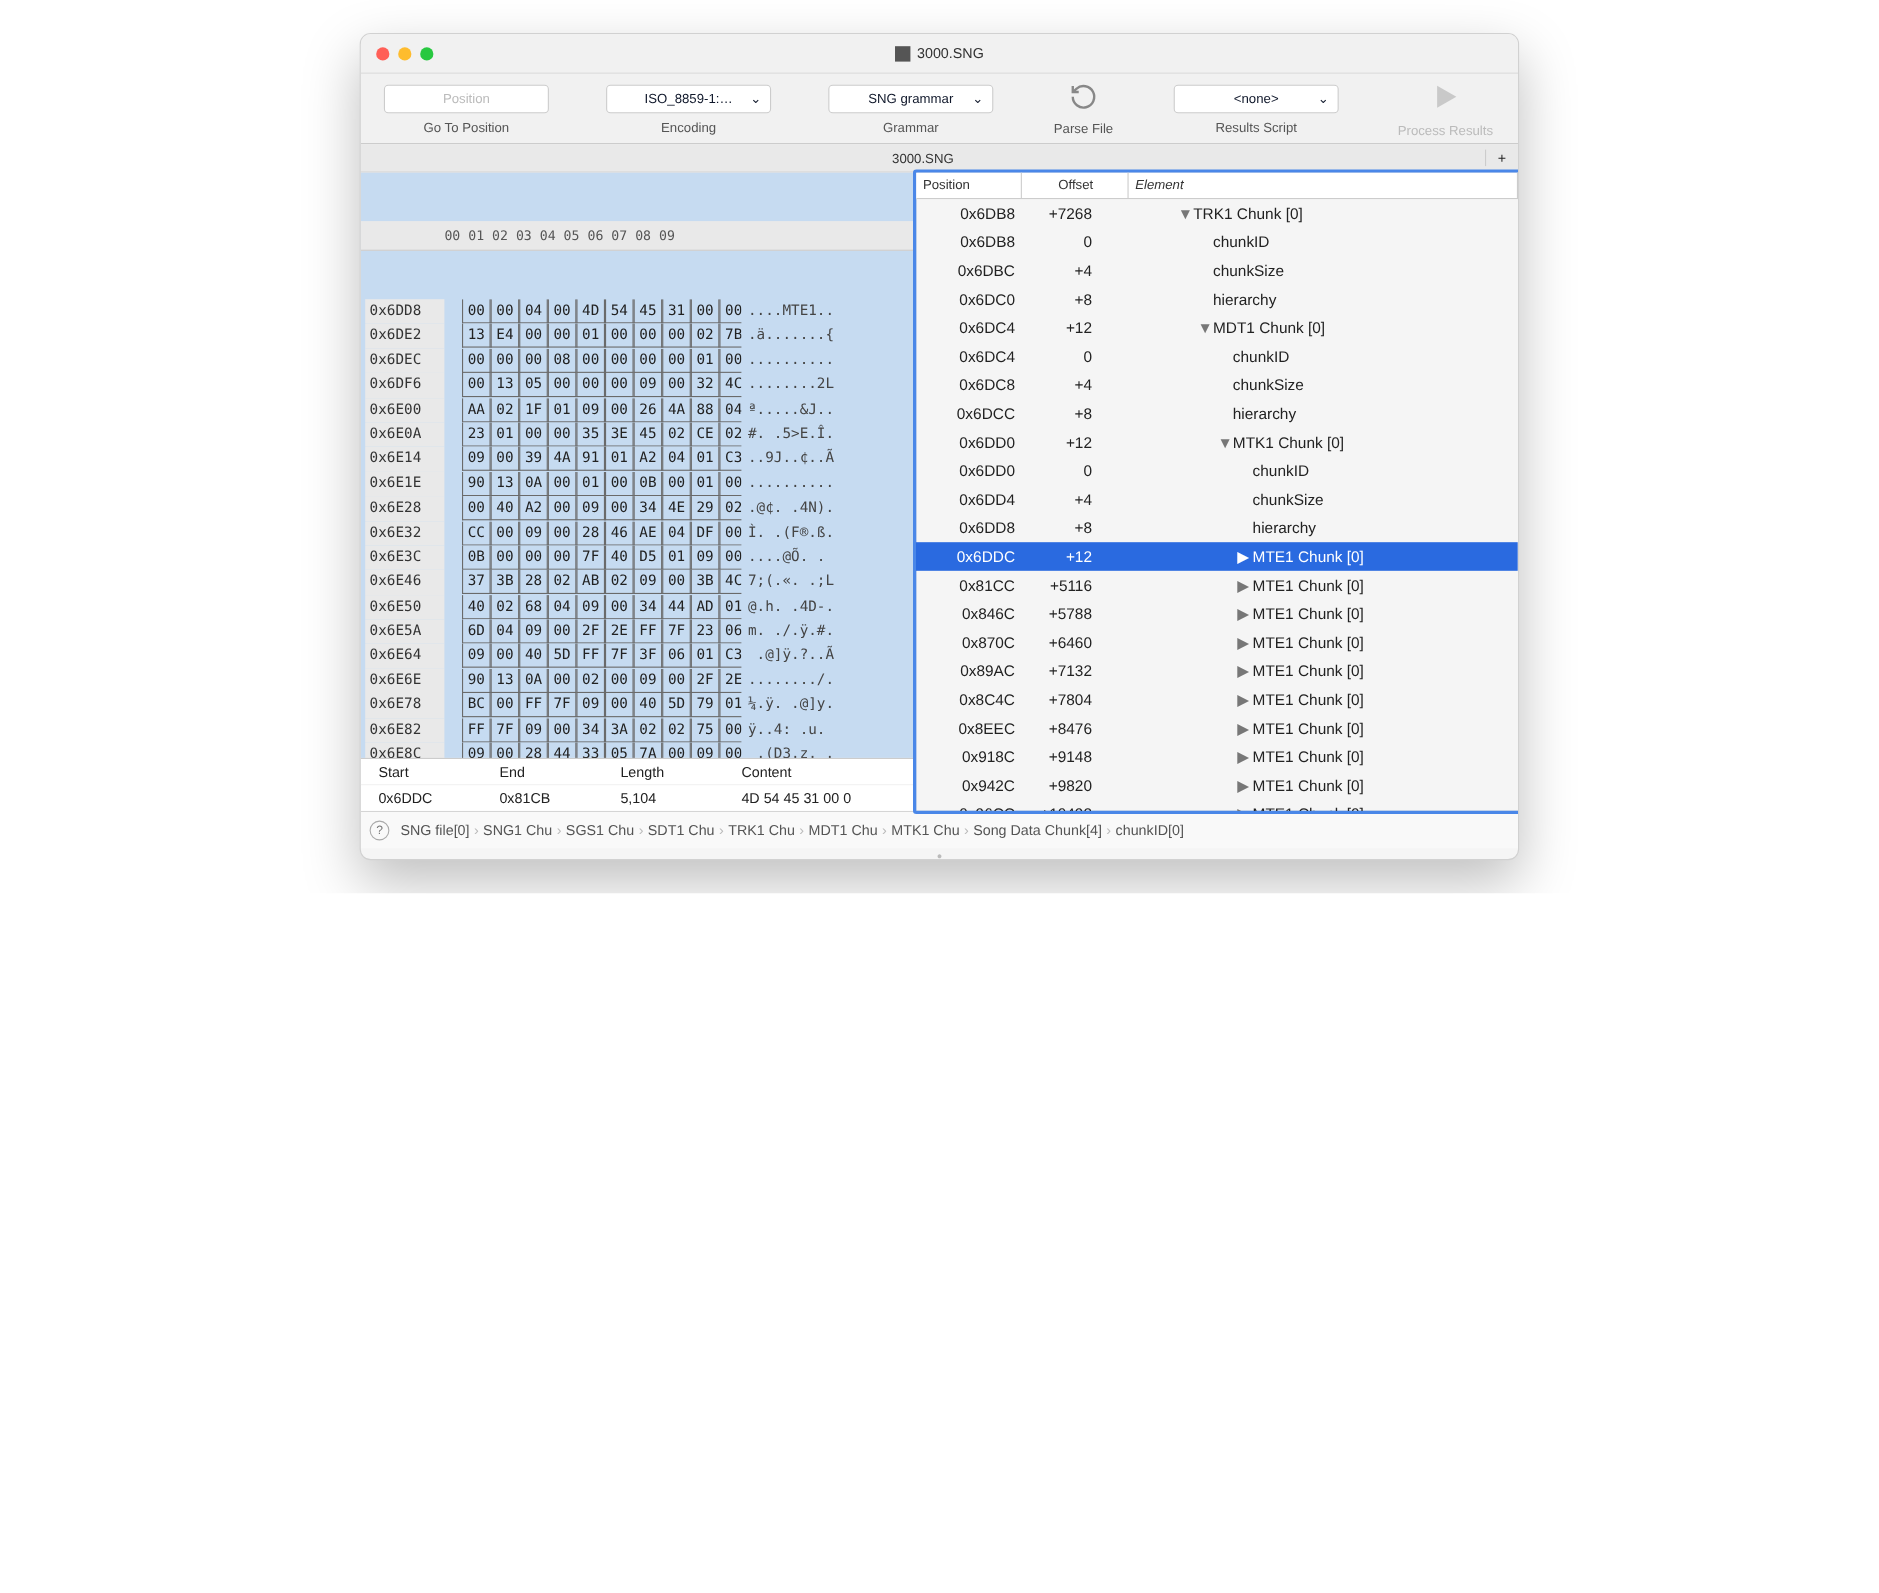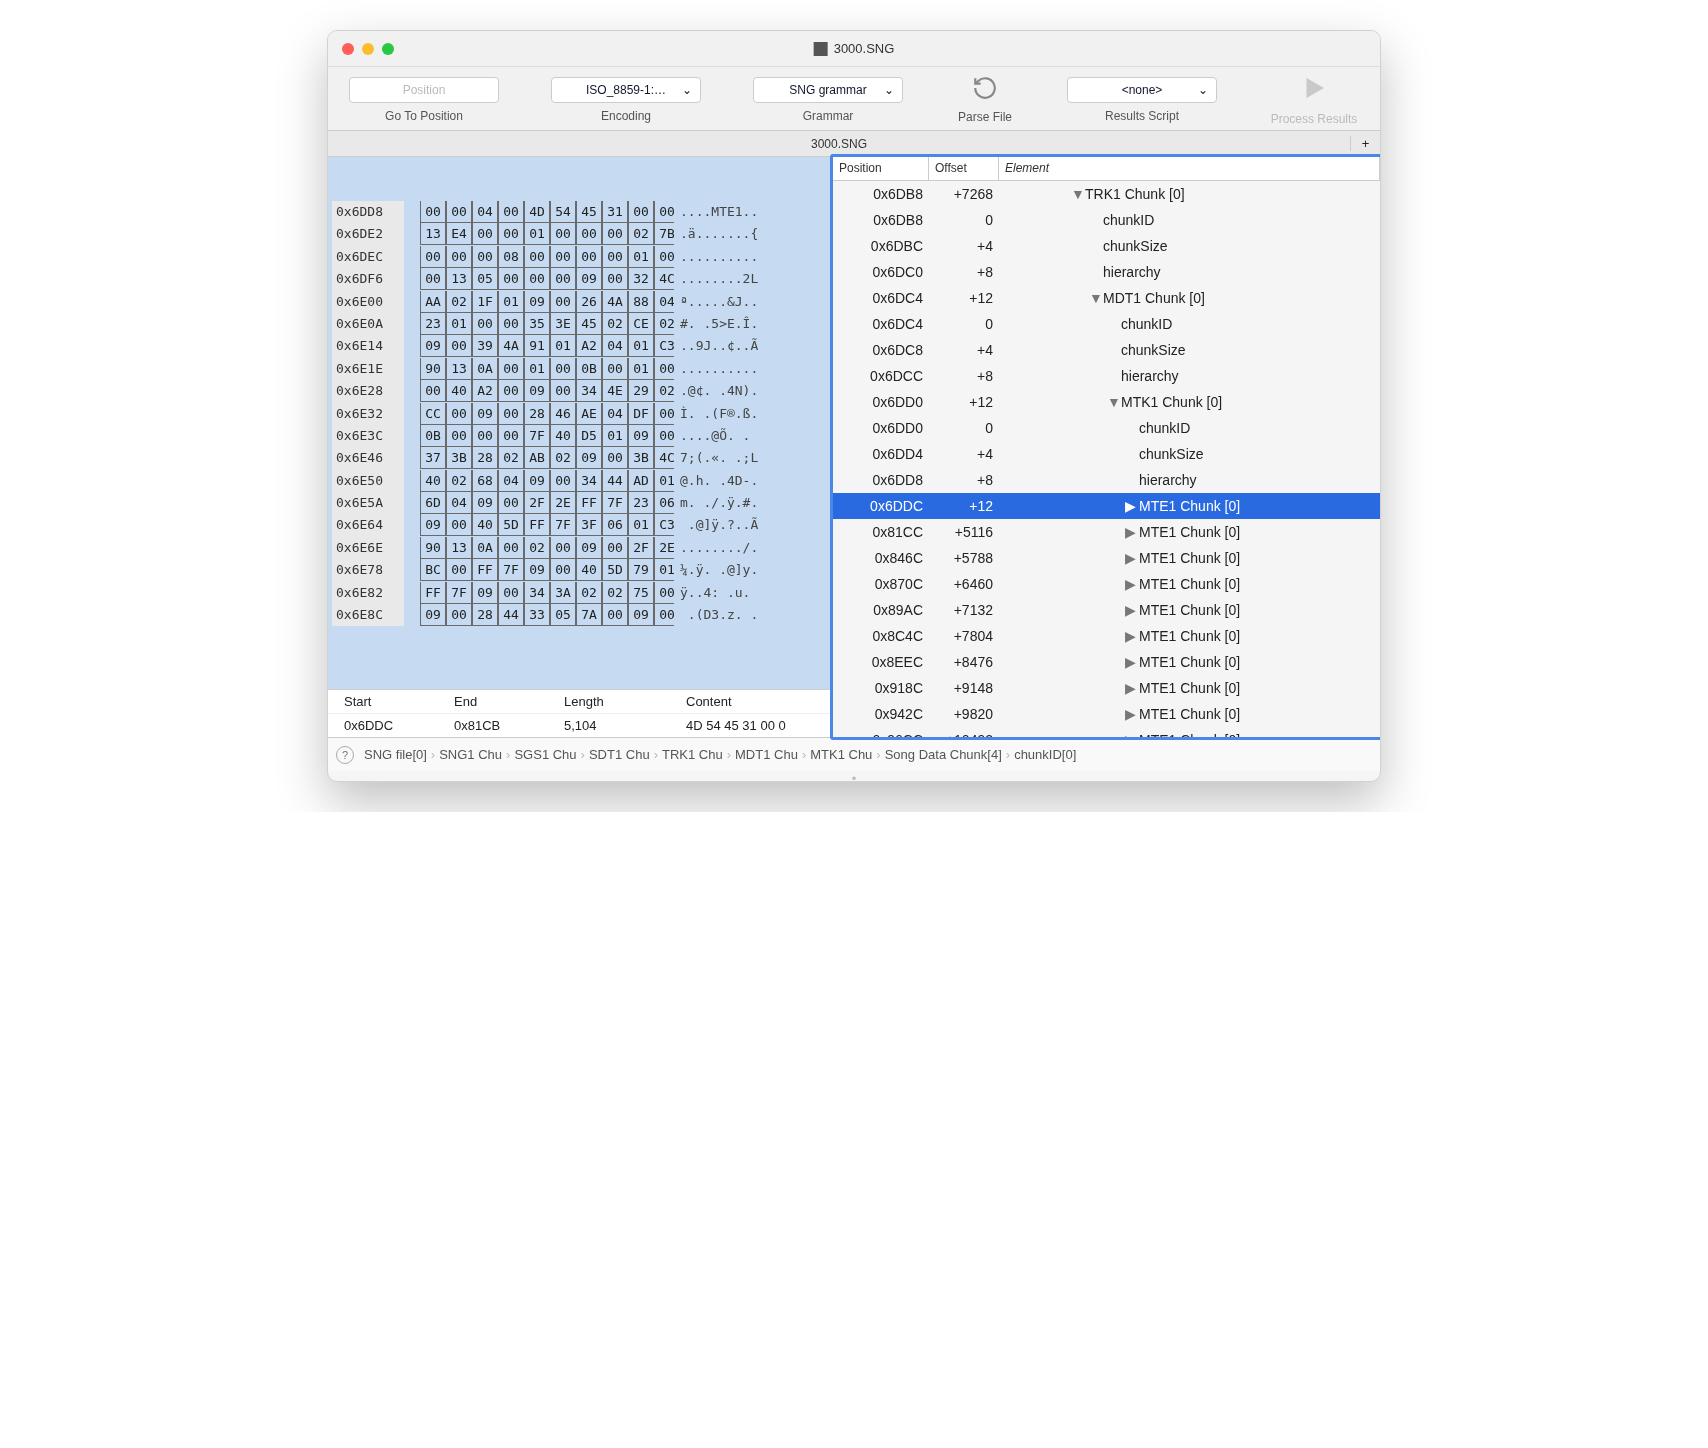--- a/index.html
+++ b/index.html
@@ -31,24 +31,24 @@
   .hex-rows { padding-left:4px;}
   .hex-row { display:flex; height:22.4px; }
   .addr{ width:72px; color:#333; background:#e9e9e9; text-align:left; padding-left:4px;}
   .bytes{ width:270px; padding-left:16px; letter-spacing:0; border:0; overflow:hidden;}
   .bytes span{ display:inline-block; width:26px; text-align:center; border:1px solid #6a6a6a; border-left:1px solid #6a6a6a; border-top:0; height:22px;}
   .ascii{ padding-left:6px; color:#444; font-family:monospace;}
   .sel-info { display:flex; border-top:1px solid #ccc; font-size:13px;}
   .sel-headers{display:flex;border-bottom:1px solid #eee;background:#fff;}
   .sel-values{display:flex;background:#fff;}
   .sel-headers div,.sel-values div{flex:0 0 110px;padding:4px 16px;}
-  .sel-headers div:last-child,.sel-values div:last-child{flex:1;margin-left:12px;}
+  .sel-headers div:last-child,.sel-values div:last-child{flex:1;}
   .tree-header { display:flex; height:24px; border-bottom:1px solid #ccc; background:#fff; font-size:12px; color:#333;}
   .tree-header div{border-right:1px solid #ccc; padding:4px 6px;}
-  .th-pos{width:96px;} .th-off{width:70px;} .th-el{flex:1;font-style:italic;}
+  .th-pos{width:96px;} .th-off{width:70px;margin-left:27px;} .th-el{flex:1;font-style:italic;}
   .tree-body{flex:1; overflow:auto;}
   .tree-row{display:flex; align-items:center; height:26px; font-size:14px;}
   .tree-row.selected{background:#2a6ae0; color:#fff;}
   .tr-pos{width:96px; text-align:right; padding-right:6px;}
   .tr-off{width:70px; text-align:right; padding-right:6px;}
   .tr-el{flex:1; display:flex; align-items:center;}
   .tr-ind{display:inline-block;}
   .tr-caret{width:14px;display:inline-block;color:#777;}
   .tree-row.selected .tr-caret{color:#fff;}
   .pathbar{height:34px; border-top:1px solid #ccc; display:flex; align-items:center; padding:0 8px; gap:4px; font-size:13px; color:#555; background:#f9f9f9;}
@@ -112,20 +112,21 @@
   </div>
 
   <div class="tabbar">
     <div class="tab">3000.SNG</div>
     <div class="tab-plus">+</div>
   </div>
 
   <div class="main">
     <div class="left">
       <div class="hex-area">
+        <div class="ruler">00 01 02 03 04 05 06 07 08 09</div>
         <div class="hex-rows" id="hex-rows"><div class="hex-row"><div class="addr">0x6DD8</div><div class="bytes"><span>00</span><span>00</span><span>04</span><span>00</span><span>4D</span><span>54</span><span>45</span><span>31</span><span>00</span><span>00</span></div><div class="ascii">....MTE1..</div></div><div class="hex-row"><div class="addr">0x6DE2</div><div class="bytes"><span>13</span><span>E4</span><span>00</span><span>00</span><span>01</span><span>00</span><span>00</span><span>00</span><span>02</span><span>7B</span></div><div class="ascii">.ä.......{</div></div><div class="hex-row"><div class="addr">0x6DEC</div><div class="bytes"><span>00</span><span>00</span><span>00</span><span>08</span><span>00</span><span>00</span><span>00</span><span>00</span><span>01</span><span>00</span></div><div class="ascii">..........</div></div><div class="hex-row"><div class="addr">0x6DF6</div><div class="bytes"><span>00</span><span>13</span><span>05</span><span>00</span><span>00</span><span>00</span><span>09</span><span>00</span><span>32</span><span>4C</span></div><div class="ascii">........2L</div></div><div class="hex-row"><div class="addr">0x6E00</div><div class="bytes"><span>AA</span><span>02</span><span>1F</span><span>01</span><span>09</span><span>00</span><span>26</span><span>4A</span><span>88</span><span>04</span></div><div class="ascii">ª.....&amp;J..</div></div><div class="hex-row"><div class="addr">0x6E0A</div><div class="bytes"><span>23</span><span>01</span><span>00</span><span>00</span><span>35</span><span>3E</span><span>45</span><span>02</span><span>CE</span><span>02</span></div><div class="ascii">#. .5&gt;E.Î.</div></div><div class="hex-row"><div class="addr">0x6E14</div><div class="bytes"><span>09</span><span>00</span><span>39</span><span>4A</span><span>91</span><span>01</span><span>A2</span><span>04</span><span>01</span><span>C3</span></div><div class="ascii">..9J..¢..Ã</div></div><div class="hex-row"><div class="addr">0x6E1E</div><div class="bytes"><span>90</span><span>13</span><span>0A</span><span>00</span><span>01</span><span>00</span><span>0B</span><span>00</span><span>01</span><span>00</span></div><div class="ascii">..........</div></div><div class="hex-row"><div class="addr">0x6E28</div><div class="bytes"><span>00</span><span>40</span><span>A2</span><span>00</span><span>09</span><span>00</span><span>34</span><span>4E</span><span>29</span><span>02</span></div><div class="ascii">.@¢. .4N).</div></div><div class="hex-row"><div class="addr">0x6E32</div><div class="bytes"><span>CC</span><span>00</span><span>09</span><span>00</span><span>28</span><span>46</span><span>AE</span><span>04</span><span>DF</span><span>00</span></div><div class="ascii">Ì. .(F®.ß.</div></div><div class="hex-row"><div class="addr">0x6E3C</div><div class="bytes"><span>0B</span><span>00</span><span>00</span><span>00</span><span>7F</span><span>40</span><span>D5</span><span>01</span><span>09</span><span>00</span></div><div class="ascii">....@Õ. .</div></div><div class="hex-row"><div class="addr">0x6E46</div><div class="bytes"><span>37</span><span>3B</span><span>28</span><span>02</span><span>AB</span><span>02</span><span>09</span><span>00</span><span>3B</span><span>4C</span></div><div class="ascii">7;(.«. .;L</div></div><div class="hex-row"><div class="addr">0x6E50</div><div class="bytes"><span>40</span><span>02</span><span>68</span><span>04</span><span>09</span><span>00</span><span>34</span><span>44</span><span>AD</span><span>01</span></div><div class="ascii">@.h. .4D-.</div></div><div class="hex-row"><div class="addr">0x6E5A</div><div class="bytes"><span>6D</span><span>04</span><span>09</span><span>00</span><span>2F</span><span>2E</span><span>FF</span><span>7F</span><span>23</span><span>06</span></div><div class="ascii">m. ./.ÿ.#.</div></div><div class="hex-row"><div class="addr">0x6E64</div><div class="bytes"><span>09</span><span>00</span><span>40</span><span>5D</span><span>FF</span><span>7F</span><span>3F</span><span>06</span><span>01</span><span>C3</span></div><div class="ascii"> .@]ÿ.?..Ã</div></div><div class="hex-row"><div class="addr">0x6E6E</div><div class="bytes"><span>90</span><span>13</span><span>0A</span><span>00</span><span>02</span><span>00</span><span>09</span><span>00</span><span>2F</span><span>2E</span></div><div class="ascii">......../.</div></div><div class="hex-row"><div class="addr">0x6E78</div><div class="bytes"><span>BC</span><span>00</span><span>FF</span><span>7F</span><span>09</span><span>00</span><span>40</span><span>5D</span><span>79</span><span>01</span></div><div class="ascii">¼.ÿ. .@]y.</div></div><div class="hex-row"><div class="addr">0x6E82</div><div class="bytes"><span>FF</span><span>7F</span><span>09</span><span>00</span><span>34</span><span>3A</span><span>02</span><span>02</span><span>75</span><span>00</span></div><div class="ascii">ÿ..4: .u.</div></div><div class="hex-row"><div class="addr">0x6E8C</div><div class="bytes"><span>09</span><span>00</span><span>28</span><span>44</span><span>33</span><span>05</span><span>7A</span><span>00</span><span>09</span><span>00</span></div><div class="ascii"> .(D3.z. .</div></div></div>
       </div>
       <div class="sel-info" style="flex-direction:column">
         <div class="sel-headers">
           <div>Start</div>
           <div>End</div>
           <div>Length</div>
           <div>Content</div>
         </div>
         <div class="sel-values">

